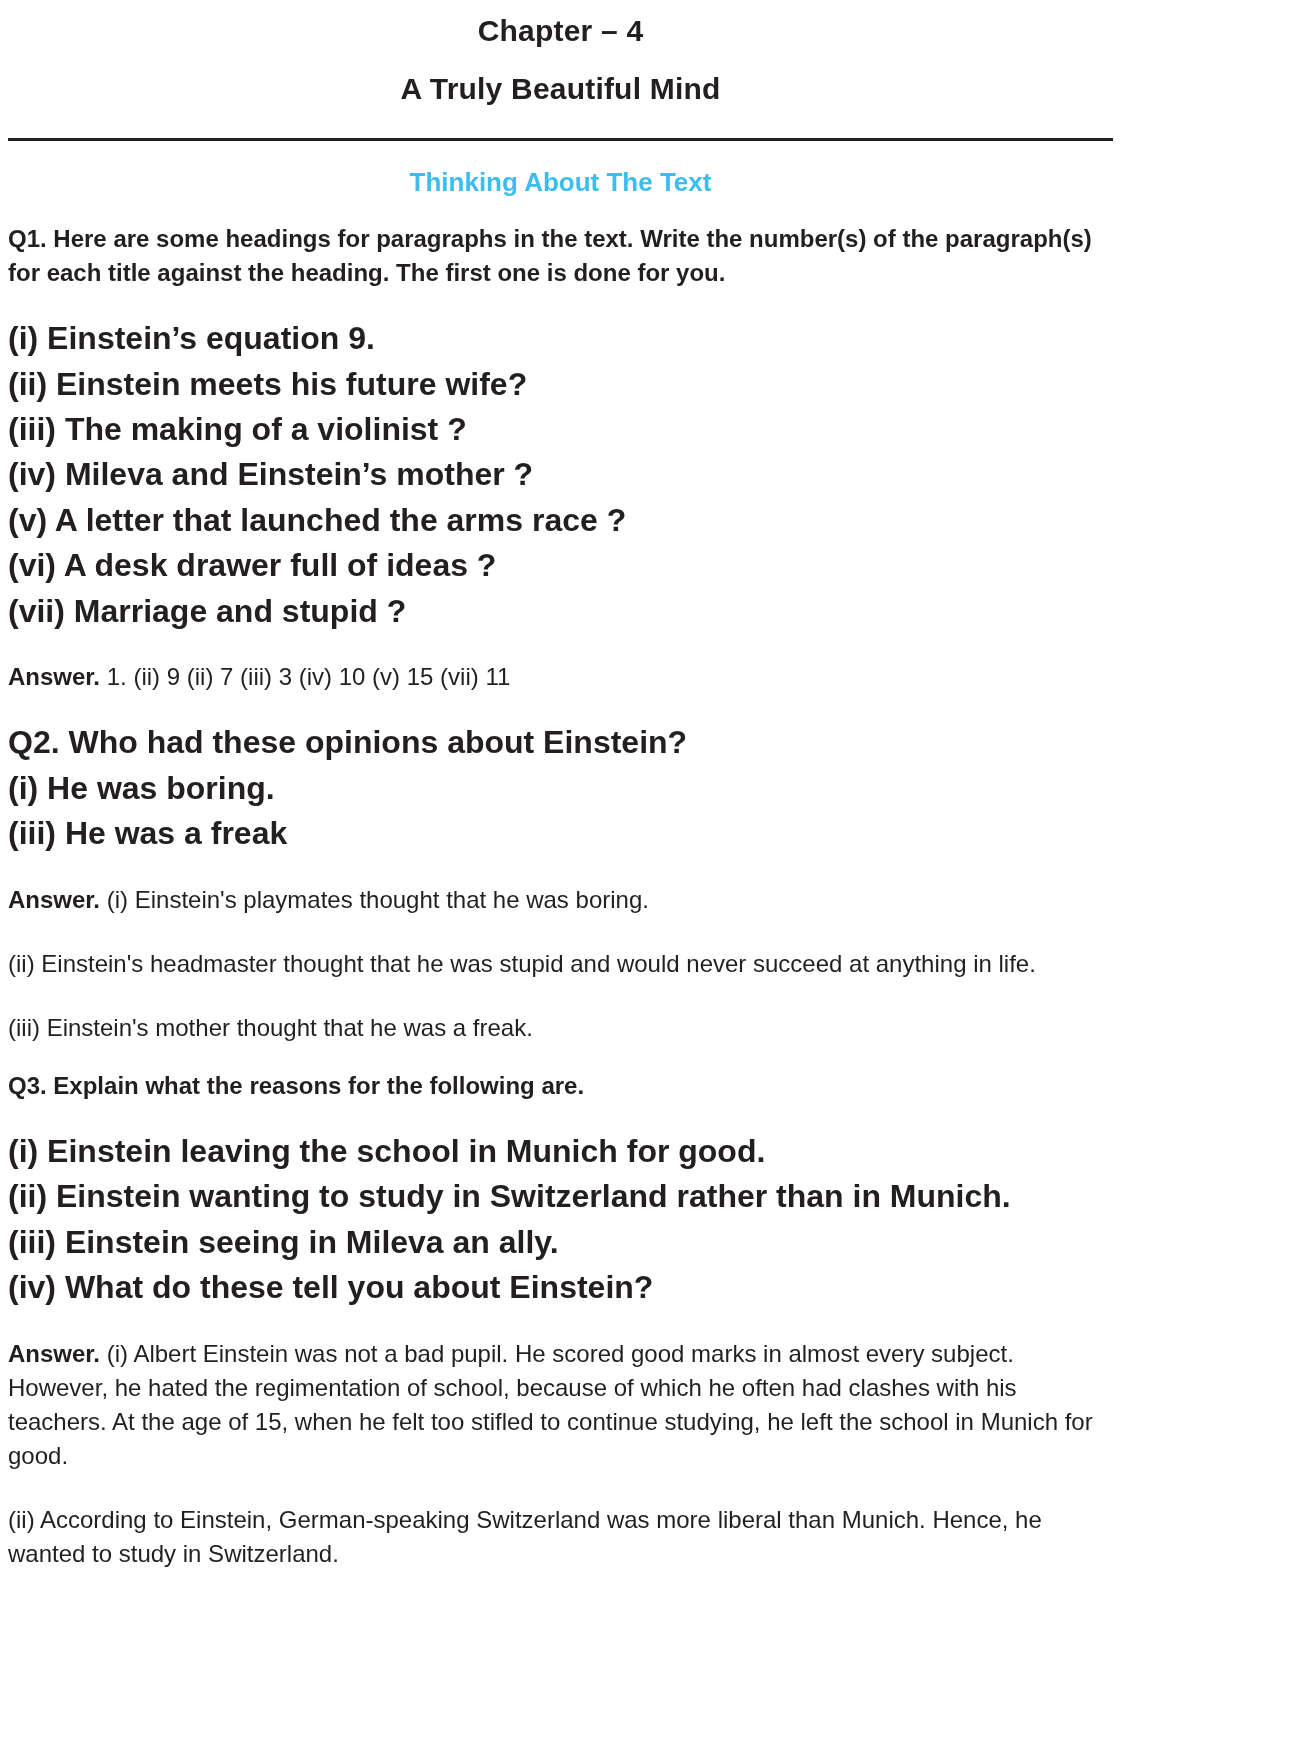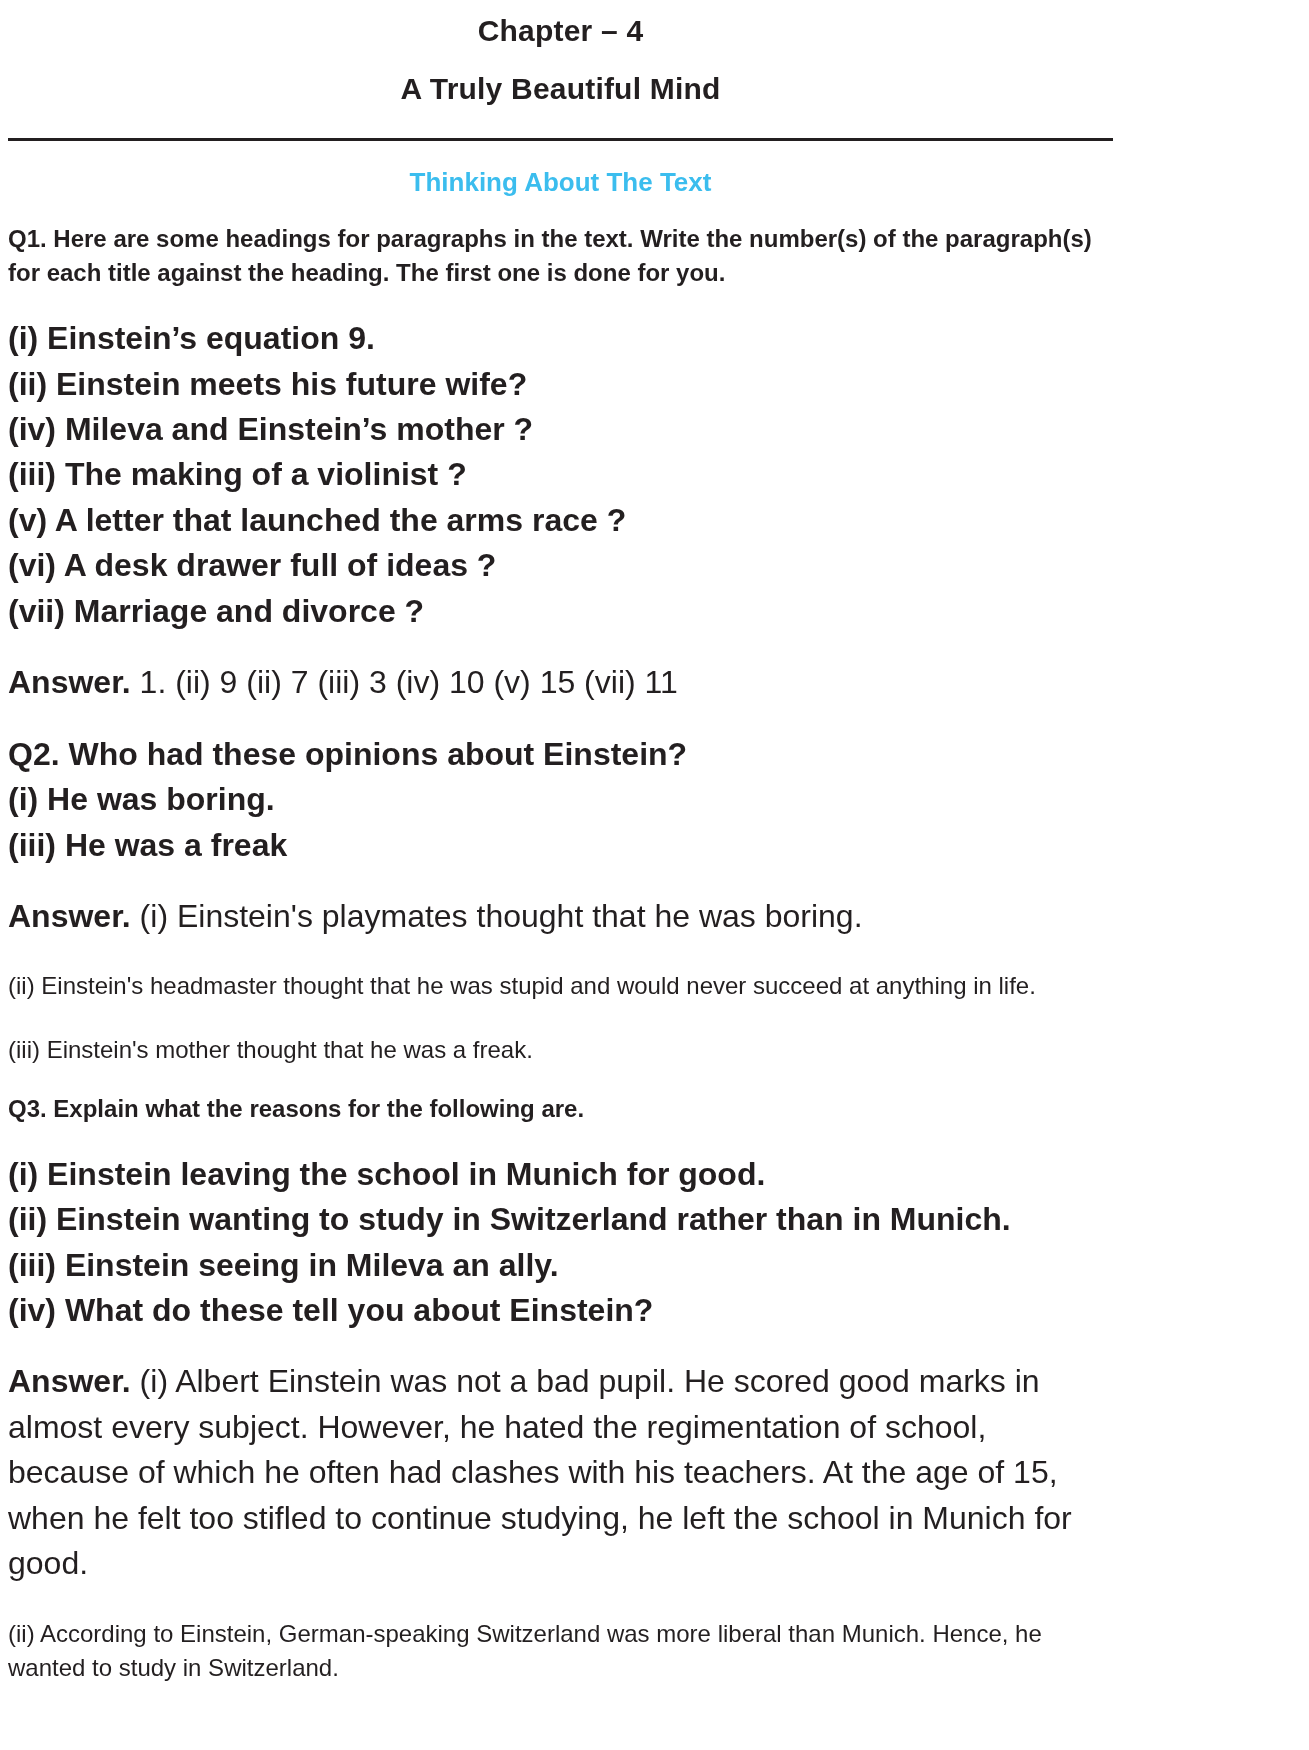--- a/index.html
+++ b/index.html
@@ -56,21 +56,21 @@
   .q-list {
     font-size: 32px;
     font-weight: bold;
     line-height: 1.42;
     margin: 26px 0 0 0;
   }
   .q-list div {
     white-space: nowrap;
   }
   .answer-block {
-    font-size: 32px;
+    font-size: 24px;
     line-height: 1.42;
     margin: 26px 0 0 0;
     font-weight: normal;
   }
   .answer-block .lead {
     font-weight: bold;
   }
   .answer-para {
     font-size: 24px;
     line-height: 1.42;
@@ -90,25 +90,25 @@
 
   <hr class="rule">
 
   <div class="section-heading">Thinking About The Text</div>
 
   <div class="q-block">Q1. Here are some headings for paragraphs in the text. Write the number(s) of the paragraph(s) for each title against the heading. The first one is done for you.</div>
 
   <div class="q-list nowrap-list">
     <div>(i) Einstein’s equation 9.</div>
     <div>(ii) Einstein meets his future wife?</div>
+    <div>(iii) The making of a violinist ?</div>
     <div>(iv) Mileva and Einstein’s mother ?</div>
-    <div>(iii) The making of a violinist ?</div>
     <div>(v) A letter that launched the arms race ?</div>
     <div>(vi) A desk drawer full of ideas ?</div>
-    <div>(vii) Marriage and divorce ?</div>
+    <div>(vii) Marriage and stupid ?</div>
   </div>
 
   <div class="answer-block">
     <span class="lead">Answer.</span><span> 1. (ii) 9 (ii) 7 (iii) 3 (iv) 10 (v) 15 (vii) 11</span>
   </div>
 
   <div class="q-list">
     <div>Q2. Who had these opinions about Einstein?</div>
     <div>(i) He was boring.</div>
     <div>(iii) He was a freak</div>

